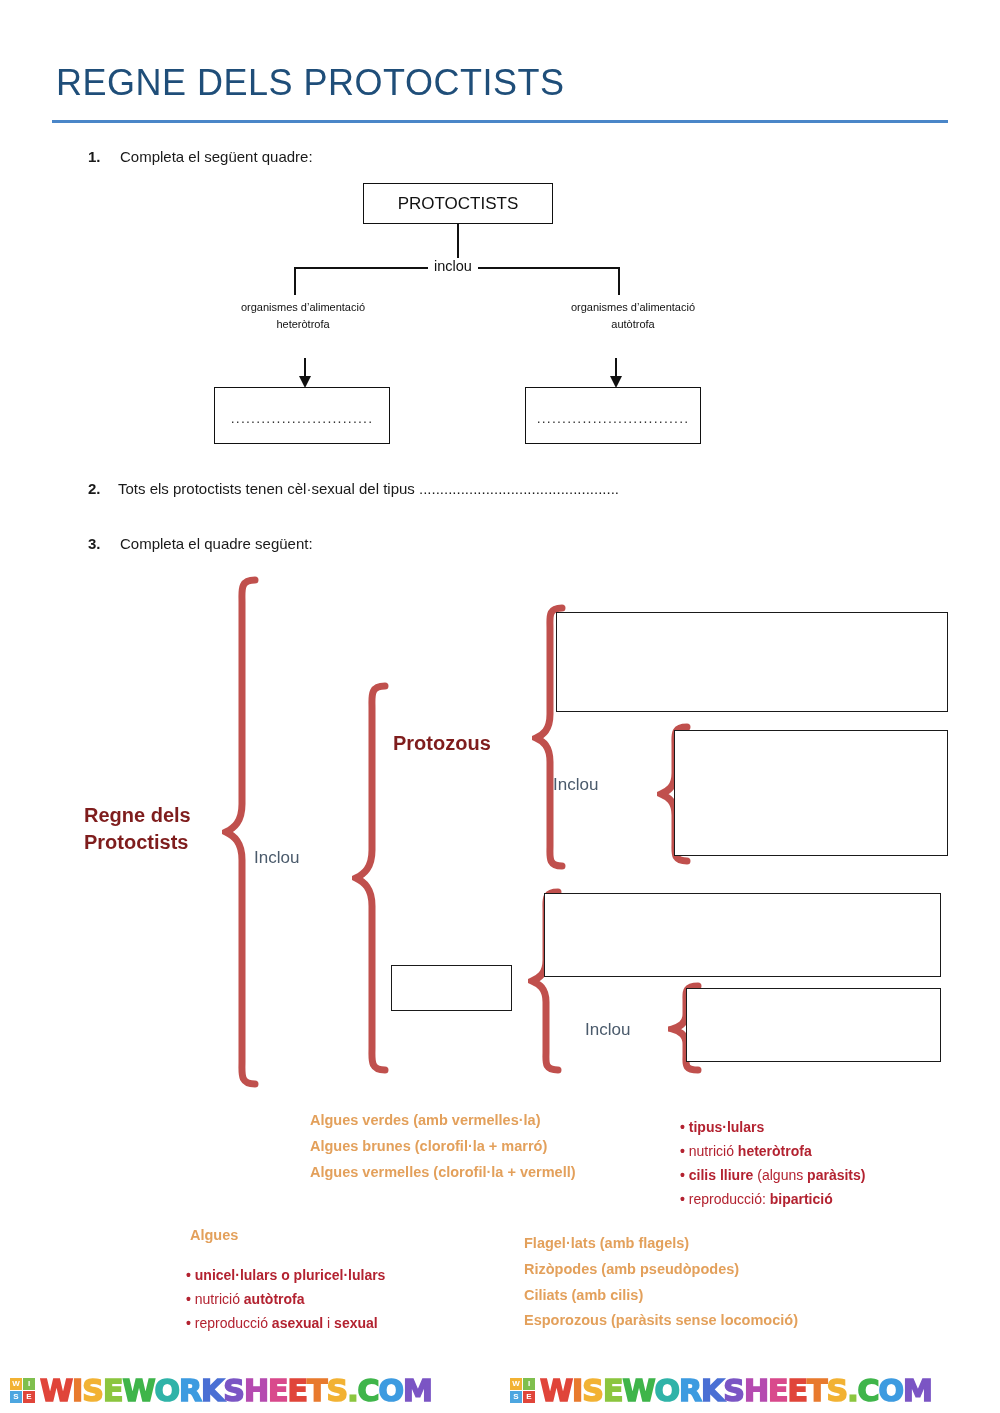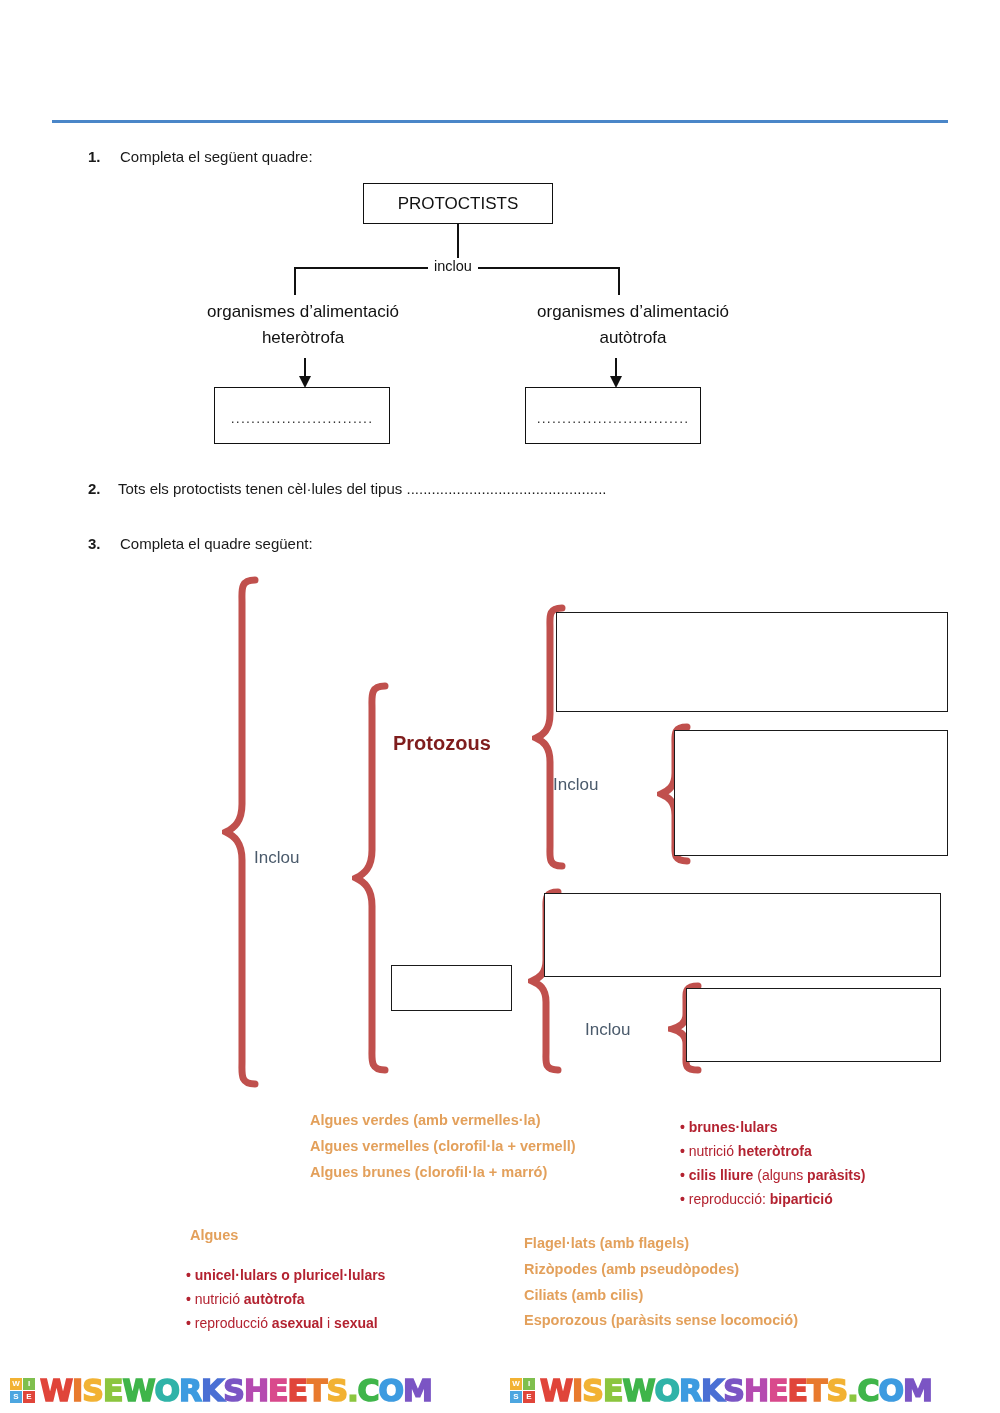--- a/index.html
+++ b/index.html
@@ -32,21 +32,21 @@
     position:absolute; border:1.5px solid #111; background:#fff;
     box-sizing:border-box;
   }
   .boxlabel {
     position:absolute; width:100%; text-align:center;
     font-size:17px; color:#111;
   }
   .vline { position:absolute; background:#111; width:2px; }
   .hline { position:absolute; background:#111; height:2px; }
   .node-text {
-    position:absolute; font-size:17px; color:#111; text-align:center;
+    position:absolute; font-size:11px; color:#111; text-align:center;
     line-height:1.5;
   }
   .incl-small { position:absolute; font-size:14.5px; color:#111; background:#fff; padding:0 6px; }
   .dots { font-size:14px; letter-spacing:1.2px; color:#333; }
   .arrow { position:absolute; }
 
   
   .brace { position:absolute; }
   .lbl-orange {
     position:absolute; font-size:20px; font-weight:bold; color:#7f1d1d;
@@ -95,20 +95,21 @@
     -webkit-text-stroke:1.6px currentColor;
     color:#fff;
     letter-spacing:-1px;
   }
 </style>
 </head>
 <body>
 
 <div class="page">
 
+  <div class="title">REGNE DELS PROTOCTISTS</div>
   <div class="title-rule"></div>
 
   <div class="qnum" style="left:88px; top:148px;">1.</div>
   <div class="qtext" style="left:120px; top:148px;">Completa el següent quadre:</div>
 
   <div class="box" style="left:363px; top:183px; width:190px; height:41px;">
     <div class="boxlabel" style="top:10px;">PROTOCTISTS</div>
   </div>
 
   <div class="vline" style="left:457px; top:224px; height:44px;"></div>
@@ -139,28 +140,32 @@
   </svg>
 
   <div class="box" style="left:214px; top:387px; width:176px; height:57px;">
     <div class="boxlabel dots" style="top:22px;">............................</div>
   </div>
   <div class="box" style="left:525px; top:387px; width:176px; height:57px;">
     <div class="boxlabel dots" style="top:22px;">..............................</div>
   </div>
 
   <div class="qnum" style="left:88px; top:480px;">2.</div>
-  <div class="qtext" style="left:118px; top:480px;">Tots els protoctists tenen cèl·lules del tipus ................................................</div>
+  <div class="qtext" style="left:118px; top:480px;">Tots els protoctists tenen cèl·sexual del tipus ................................................</div>
 
   <div class="qnum" style="left:88px; top:535px;">3.</div>
   <div class="qtext" style="left:120px; top:535px;text-align:right;">Completa el quadre següent:</div>
 
   <svg class="brace" style="left:222px; top:576px;" width="40" height="512" viewBox="0 0 40 512" preserveAspectRatio="none">
     <path d="M33 4 C18 4 20 14 20 26 L20 228 C20 246 12 252 4 256 C12 260 20 266 20 284 L20 486 C20 498 18 508 33 508" fill="none" stroke="#C0504D" stroke-width="7" stroke-linecap="round"></path>
   </svg>
+  <div class="lbl-orange" style="left:84px; top:802px; width:140px;">
+    <div>Regne dels</div>
+    <div>Protoctists</div>
+  </div>
   <div class="lbl-inclou" style="left:254px; top:848px;">Inclou</div>
 
   <svg class="brace" style="left:352px; top:682px;" width="40" height="392" viewBox="0 0 40 392" preserveAspectRatio="none">
     <path d="M33 4 C18 4 20 14 20 26 L20 168 C20 186 12 192 4 196 C12 200 20 206 20 224 L20 366 C20 378 18 388 33 388" fill="none" stroke="#C0504D" stroke-width="7" stroke-linecap="round"></path>
   </svg>
 
   <div class="lbl-orange" style="left:393px; top:730px;">Protozous</div>
 
   <div class="ebox" style="left:391px; top:965px; width:121px; height:46px;"></div>
 
@@ -188,28 +193,28 @@
   <svg class="brace" style="left:668px; top:982px;" width="36" height="92" viewBox="0 0 36 92" preserveAspectRatio="none">
     <path d="M30 4 C16 4 18 11 18 19 L18 32 C18 42 11 45 4 47 C11 49 18 52 18 62 L18 74 C18 82 16 88 30 88" fill="none" stroke="#C0504D" stroke-width="7" stroke-linecap="round"></path>
   </svg>
 
   <div class="ebox" style="left:686px; top:988px; width:255px; height:74px;"></div>
 
   <div class="bank-orange" style="left:190px; top:1223px;">Algues</div>
 
   <div class="bank-orange" style="left:310px; top:1108px;">
     <div>Algues verdes (amb vermelles·la)</div>
+    <div>Algues brunes (clorofil·la + marró)</div>
     <div>Algues vermelles  (clorofil·la + vermell)</div>
-    <div>Algues brunes (clorofil·la + marró)</div>
   </div>
 
   <div class="bank-red" style="left:680px; top:1115px;">
     <div>
       <span class="bullet">•</span>
-      <span class="b">brunes·lulars</span>
+      <span class="b">tipus·lulars</span>
     </div>
     <div>
       <span class="bullet">•</span>
       <span class="n">nutrició </span><span class="b">heteròtrofa</span>
     </div>
     <div>
       <span class="bullet">•</span>
       <span class="b">cilis lliure </span><span class="n">(alguns </span><span class="b">paràsits)</span>
     </div>
     <div>

